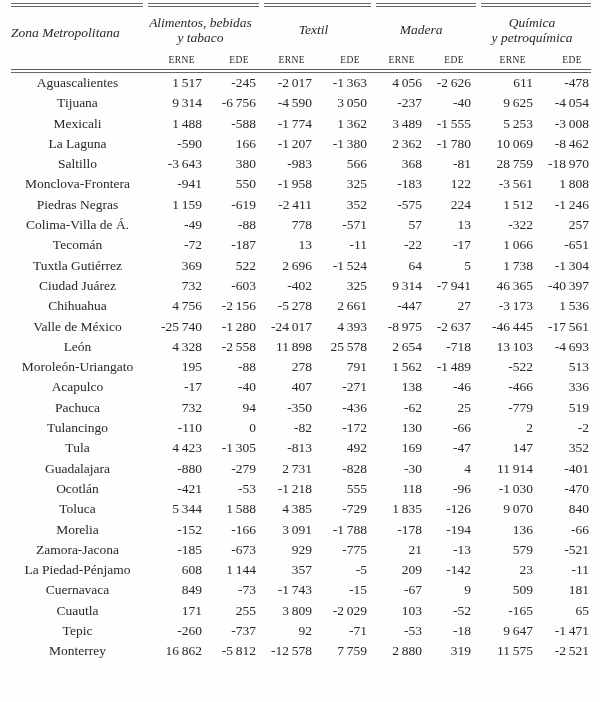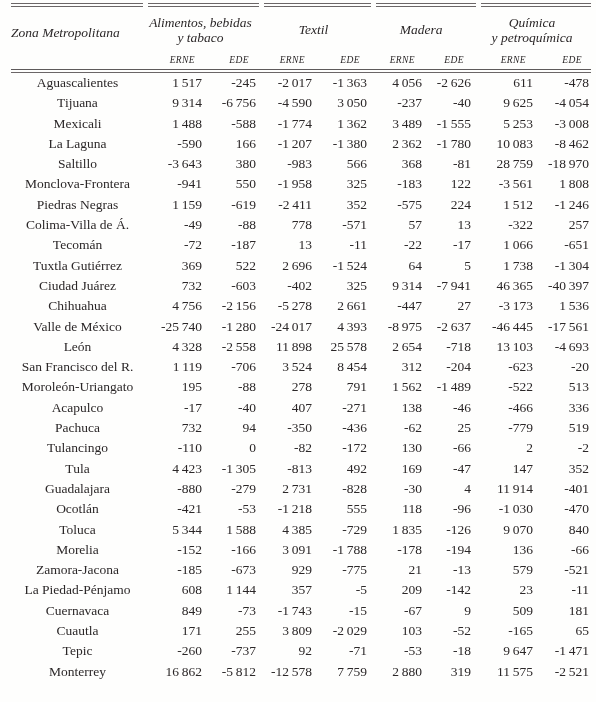--- a/index.html
+++ b/index.html
@@ -30,21 +30,21 @@
     font-style:italic;font-size:13.5px;line-height:16px;
     padding:0 0 10px 0;
   }
   th.group{
     text-align:center;vertical-align:middle;
     font-style:italic;font-size:13.5px;line-height:15.5px;
     padding:4px 0 0 0;height:38px;
   }
   th.sub{
     text-align:right;vertical-align:bottom;
-    font-style:italic;font-size:9.5px;letter-spacing:.4px;
+    font-size:9.5px;letter-spacing:.4px;
     padding:0 9px 3px 0;height:16px;
   }
   
   .midrule{width:580px;height:2px;border-top:1px solid #5e5a5b;border-bottom:1px solid #6b6667;margin-top:1px;}
 
   tbody td{
     font-size:13.5px;line-height:20.3px;height:20.3px;
     padding:0;white-space:nowrap;overflow:hidden;
   }
   td.zona{text-align:center;padding-left:1px;}
@@ -157,21 +157,21 @@
           <td class="num">-3 008</td>
         </tr>
         <tr>
           <td class="zona">La Laguna</td>
           <td class="num">-590</td>
           <td class="num">166</td>
           <td class="num">-1 207</td>
           <td class="num">-1 380</td>
           <td class="num">2 362</td>
           <td class="num">-1 780</td>
-          <td class="num">10 083</td>
+          <td class="num">10 069</td>
           <td class="num">-8 462</td>
         </tr>
         <tr>
           <td class="zona">Saltillo</td>
           <td class="num">-3 643</td>
           <td class="num">380</td>
           <td class="num">-983</td>
           <td class="num">566</td>
           <td class="num">368</td>
           <td class="num">-81</td>
@@ -271,31 +271,20 @@
           <td class="num">4 328</td>
           <td class="num">-2 558</td>
           <td class="num">11 898</td>
           <td class="num">25 578</td>
           <td class="num">2 654</td>
           <td class="num">-718</td>
           <td class="num">13 103</td>
           <td class="num">-4 693</td>
         </tr>
         <tr>
-          <td class="zona">San Francisco del R.</td>
-          <td class="num">1 119</td>
-          <td class="num">-706</td>
-          <td class="num">3 524</td>
-          <td class="num">8 454</td>
-          <td class="num">312</td>
-          <td class="num">-204</td>
-          <td class="num">-623</td>
-          <td class="num">-20</td>
-        </tr>
-        <tr>
           <td class="zona">Moroleón-Uriangato</td>
           <td class="num">195</td>
           <td class="num">-88</td>
           <td class="num">278</td>
           <td class="num">791</td>
           <td class="num">1 562</td>
           <td class="num">-1 489</td>
           <td class="num">-522</td>
           <td class="num">513</td>
         </tr>

